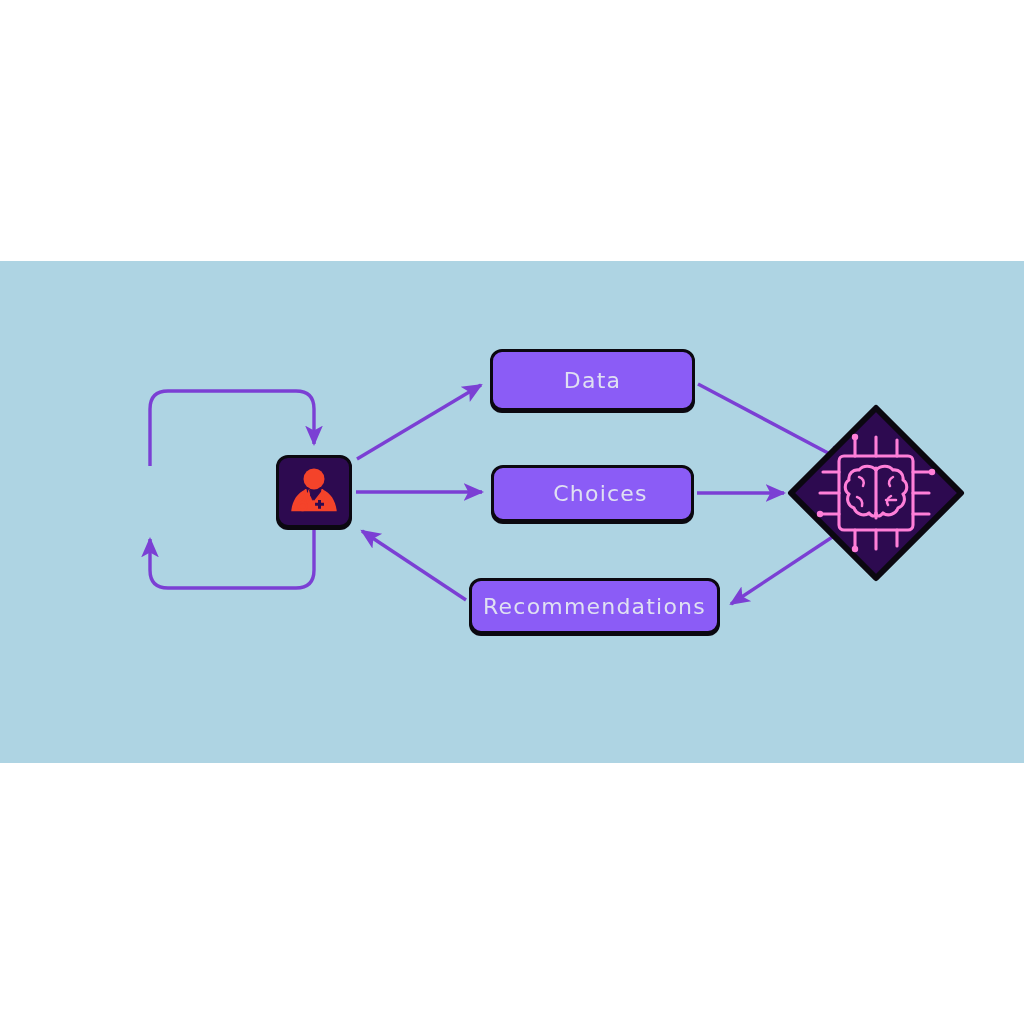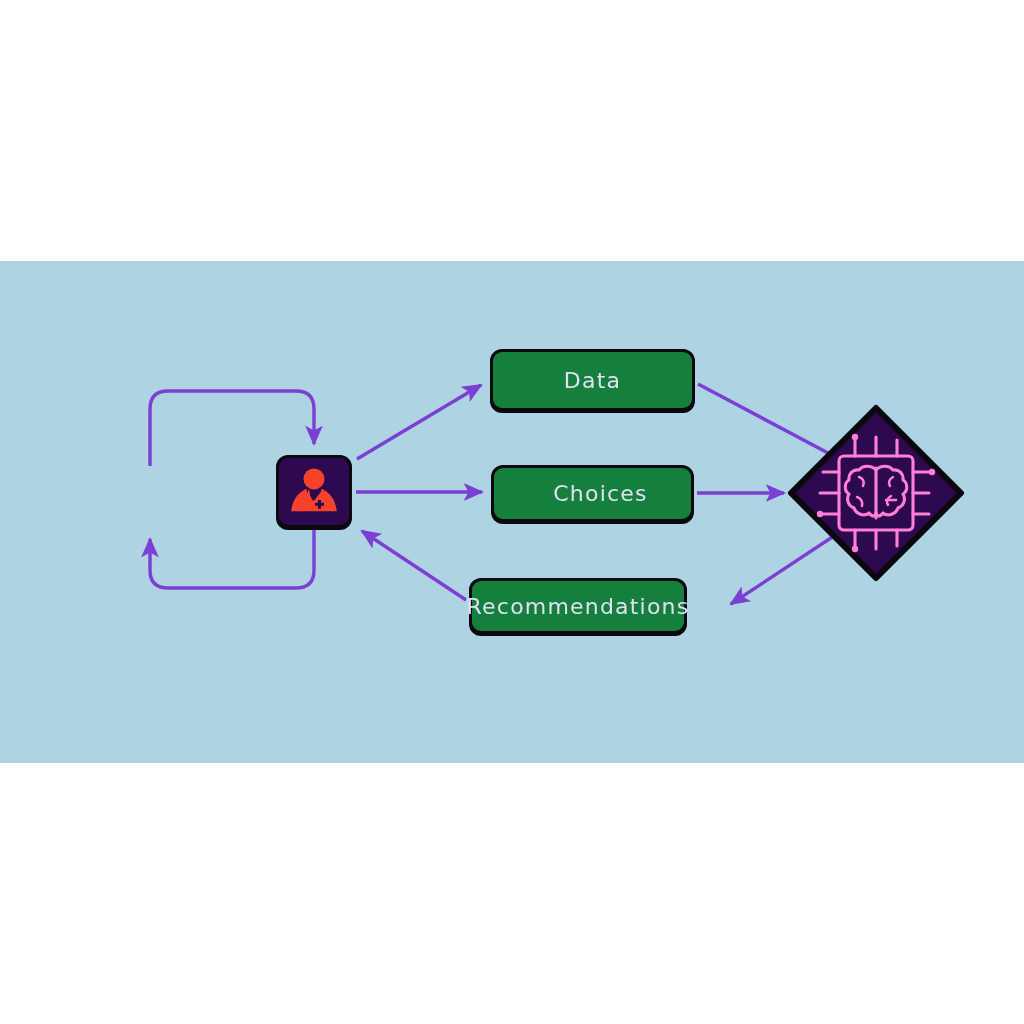--- a/index.html
+++ b/index.html
@@ -10,38 +10,38 @@
     overflow:hidden;
   }
   #stage{position:relative;width:1024px;height:1024px;}
   #band{
     position:absolute;left:0;top:261px;width:1024px;height:502px;
     background:#aed4e3;
   }
   #svg-layer{position:absolute;left:0;top:0;width:1024px;height:1024px;}
   .node{position:absolute;box-sizing:border-box;}
   .rbox{
-    background:#15803d;
+    background:#8b5cf6;
     border:3px solid #0b0810;
     border-radius:12px;
     display:flex;align-items:center;justify-content:center;
     box-shadow:0 2px 0 #0b0810;
   }
   .rbox .lbl{
     color:#dfe0f2;
     font-size:22px;
     letter-spacing:1.2px;
     font-family:"DejaVu Sans", sans-serif;
     white-space:nowrap;
   }
   #node-patient{left:62px;top:464px;width:176px;height:64px;}
   #node-patient .lbl{margin-right:6px;}
   #node-data{left:490px;top:349px;width:205px;height:62px;}
   #node-choices{left:491px;top:465px;width:203px;height:57px;padding-left:16px;}
-  #node-recs{left:469px;top:578px;width:218px;height:56px;}
+  #node-recs{left:469px;top:578px;width:251px;height:56px;}
   #node-doctor{
     left:276px;top:455px;width:76px;height:73px;
     background:#2d0a50;border:3px solid #0b0810;border-radius:12px;
     display:flex;align-items:center;justify-content:center;
     box-shadow:0 2px 0 #0b0810;
   }
   #node-ai{
     left:787px;top:404px;width:178px;height:178px;
   }
   .heart-wrap{width:44px;height:40px;display:block;}

